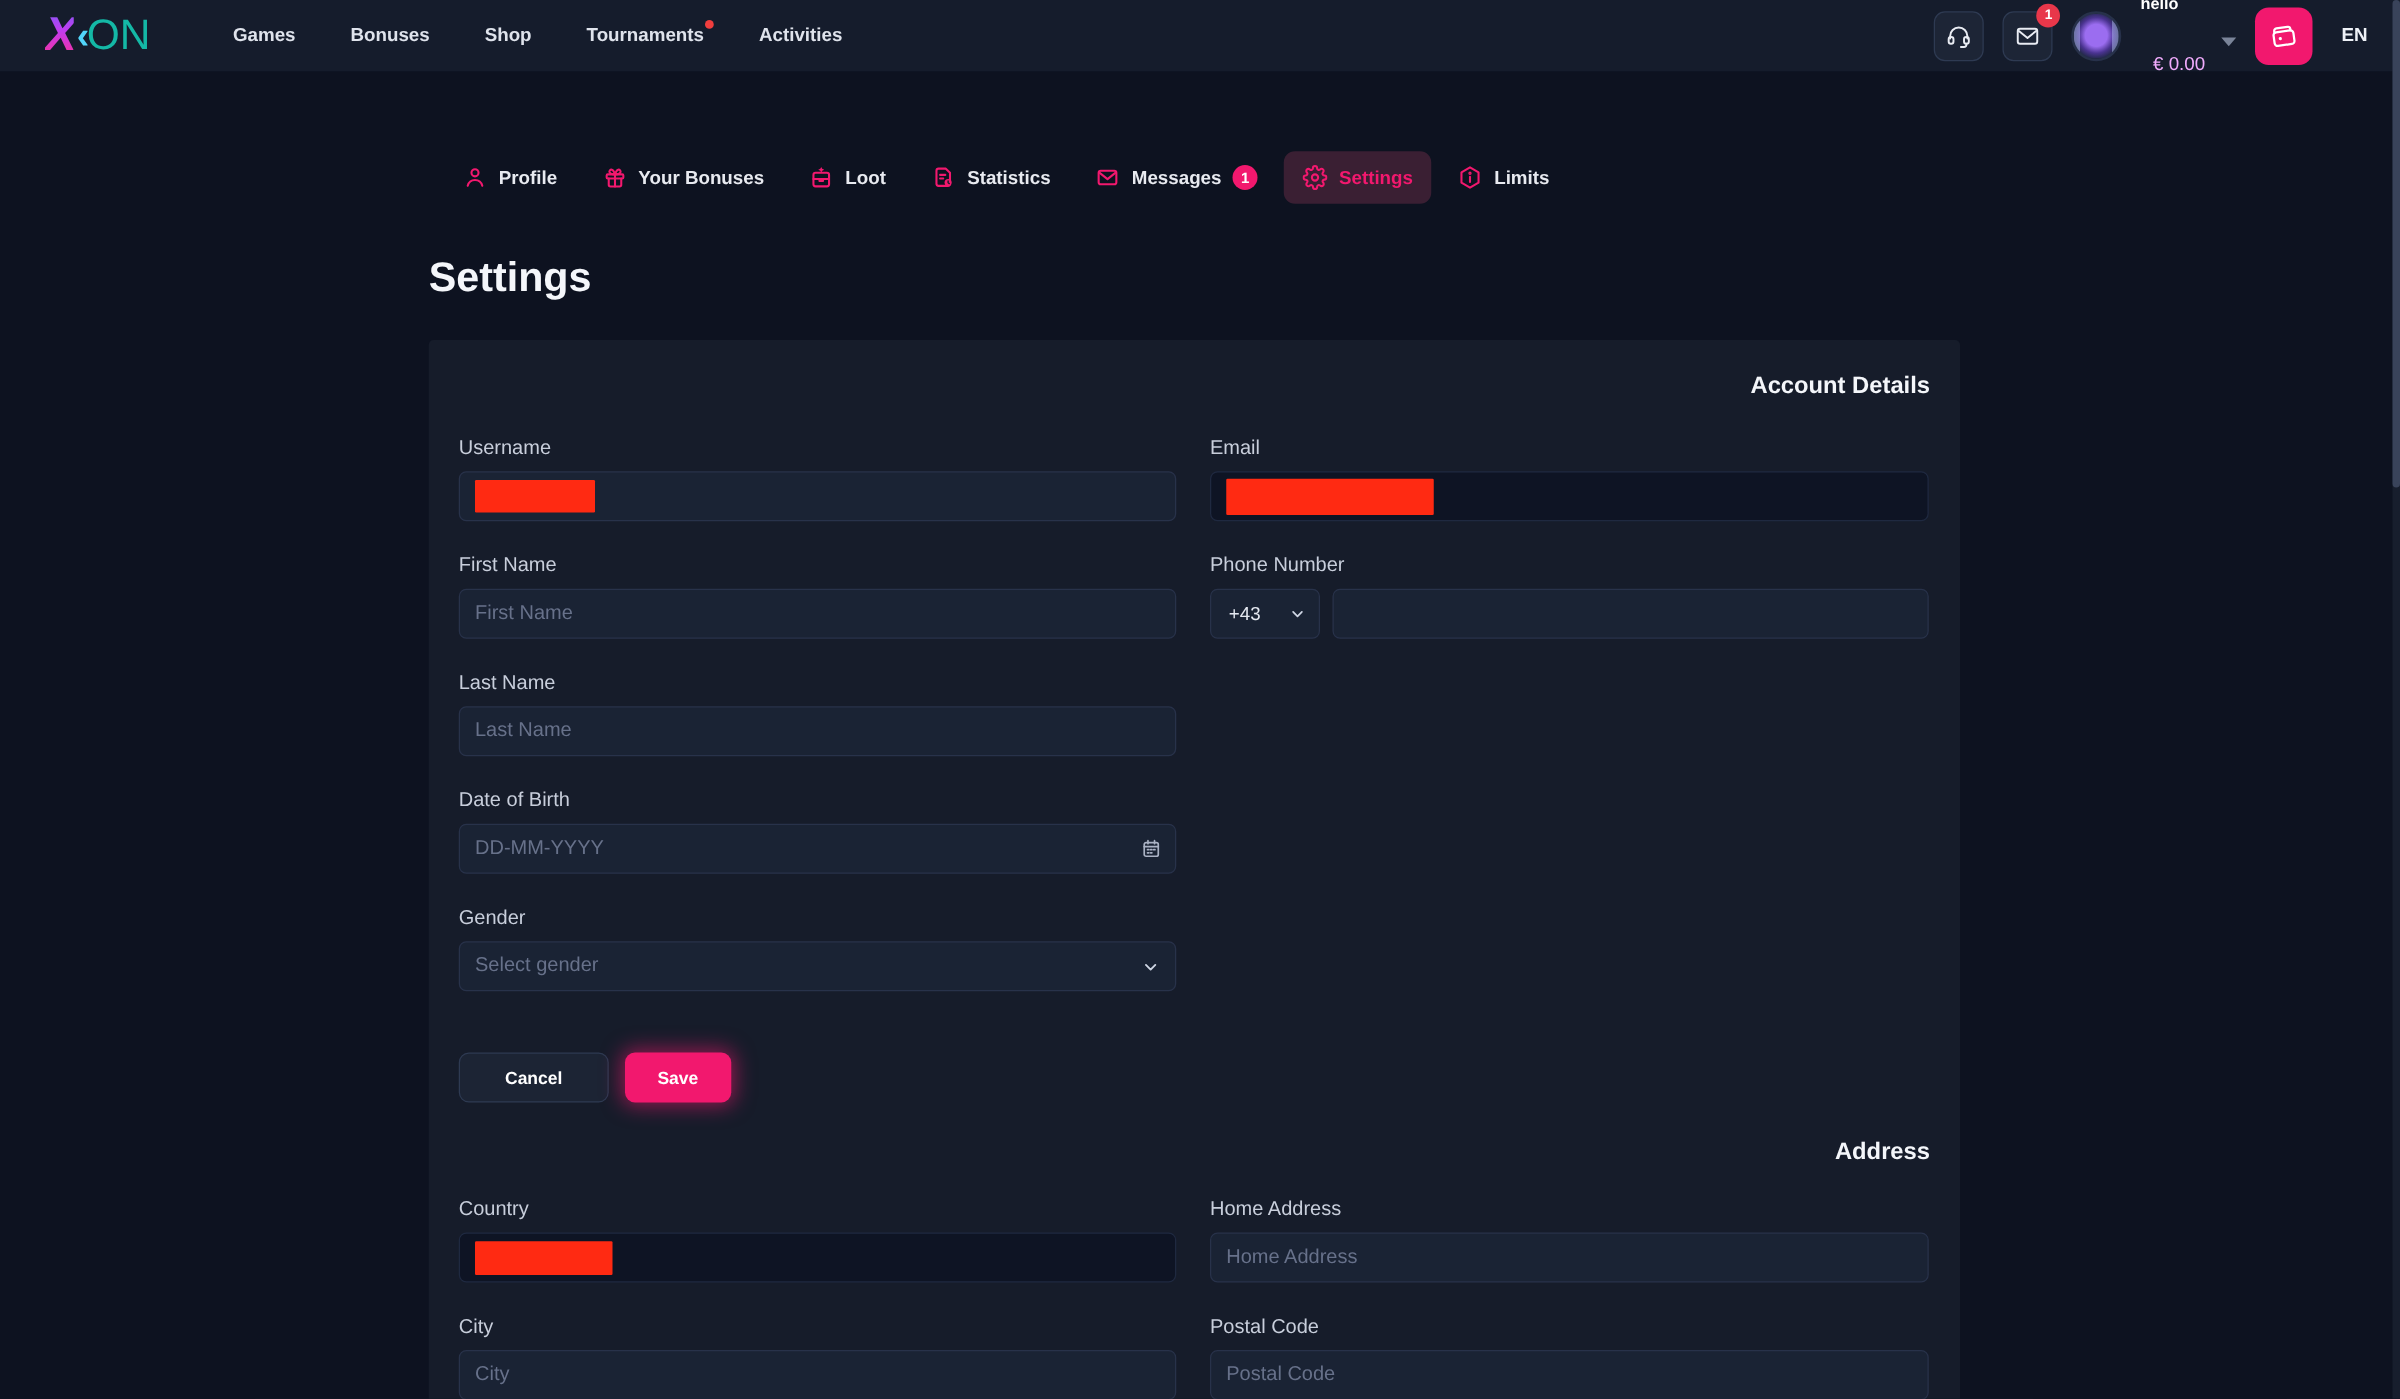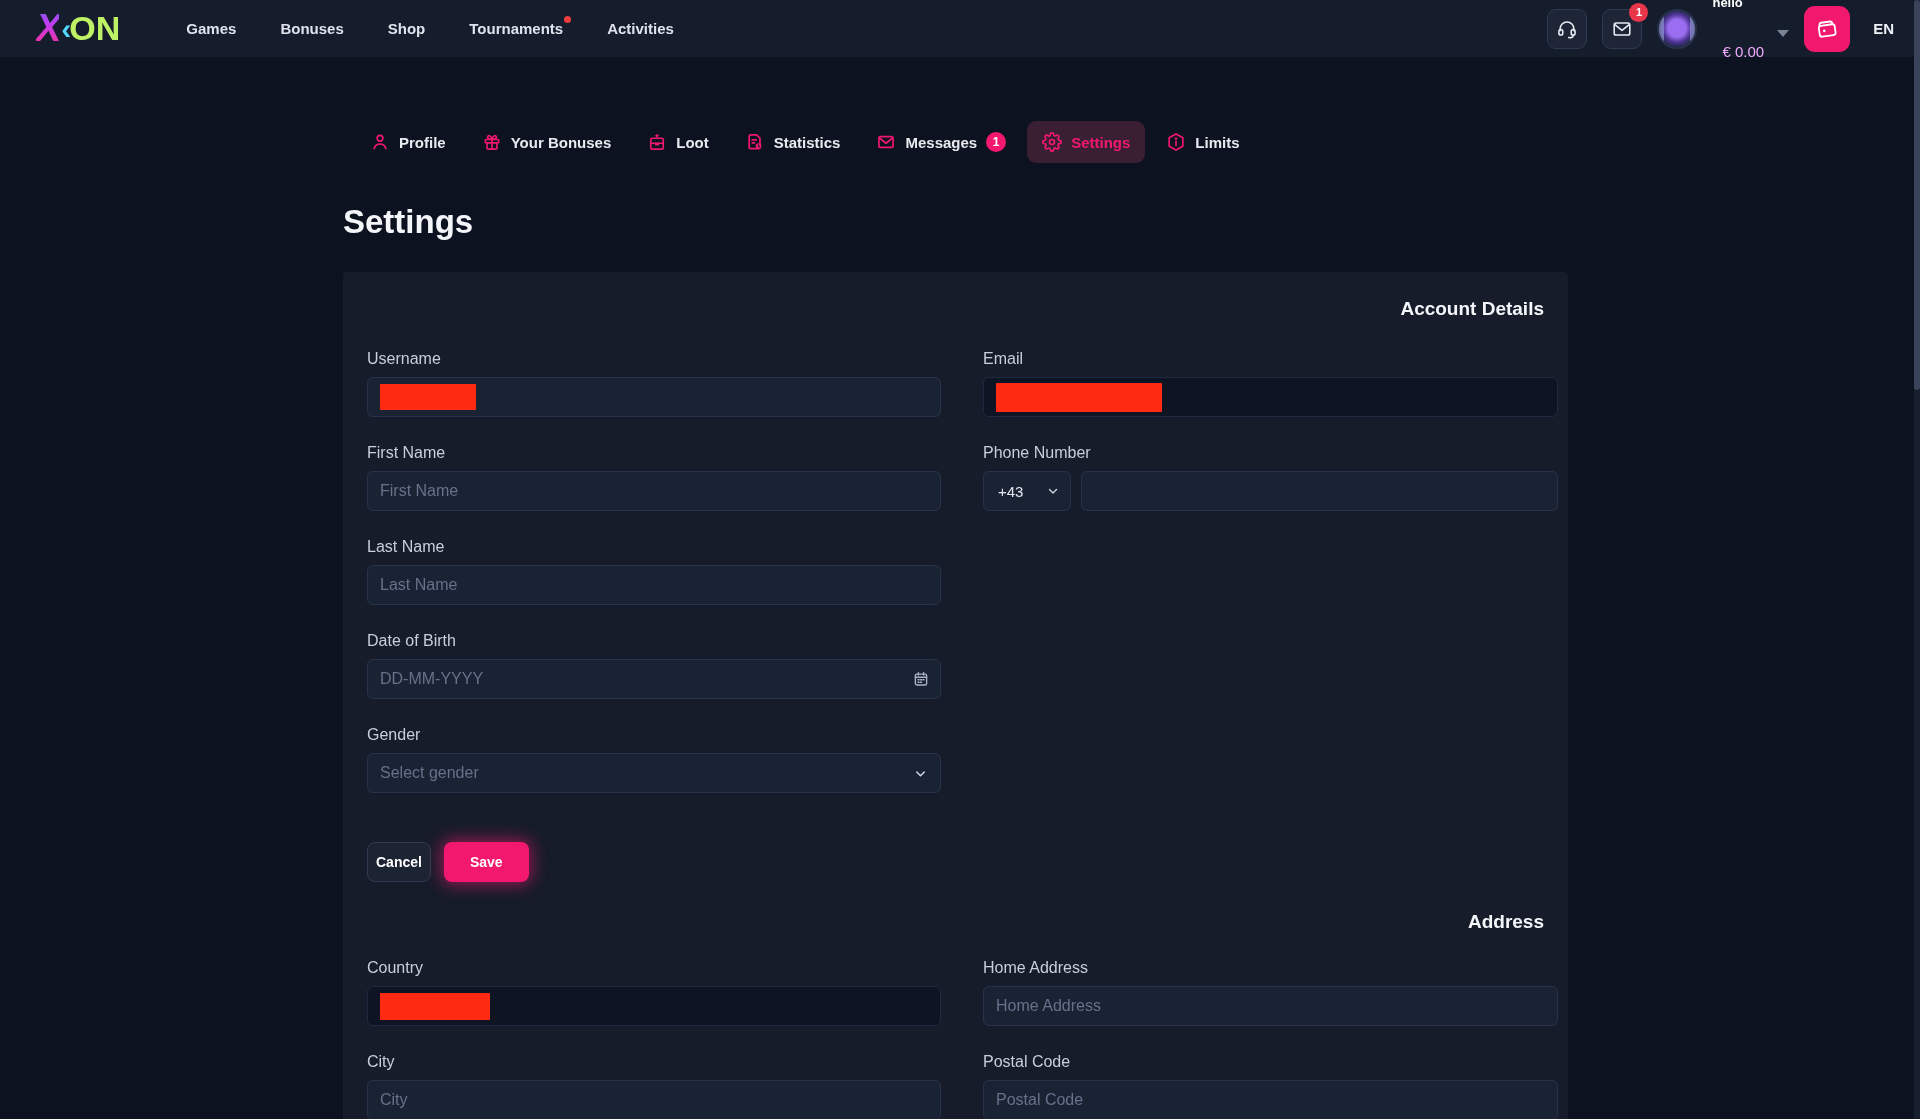--- a/index.html
+++ b/index.html
@@ -18,21 +18,21 @@
     padding:0 26px 0 36px;
   }
   .logo { display:flex; align-items:center; cursor:pointer; user-select:none; }
   .logo-x {
     font-size:38px; font-weight:900; font-style:italic; letter-spacing:-2px;
     background:linear-gradient(180deg,#7d5cf5 0%,#c13cf0 40%,#ff2d8a 100%);
     -webkit-background-clip:text; background-clip:text; color:transparent;
     text-shadow:none;
   }
   .logo-arrow { font-size:30px; font-weight:900; color:#52d5fa; margin:0 -2px 0 2px; }
-  .logo-on { font-size:34px; font-weight:700; letter-spacing:0px; color:#bef264; }
+  .logo-on { font-size:34px; font-weight:400; letter-spacing:0px; color:#14b8a6; }
   .nav-links { display:flex; align-items:center; gap:44px; margin-left:66px; }
   .nav-link { font-size:15px; font-weight:700; color:#dfe3ec; cursor:pointer; position:relative; }
   .nav-dot { position:absolute; top:-4px; right:-8px; width:7px; height:7px; border-radius:50%; background:#f03e3e; }
   .nav-right { margin-left:auto; display:flex; align-items:center; gap:15px; }
   .icon-btn {
     width:40px; height:40px; border-radius:9px;
     background:#1d2536; border:1px solid #2e3a52;
     display:flex; align-items:center; justify-content:center;
     color:#e9ecf3; cursor:pointer; position:relative;
   }
@@ -84,21 +84,21 @@
   .page-title {
     position:absolute; left:343px; top:203px;
     font-size:33px; font-weight:700; color:#f4f6fa;
   }
   .card {
     position:absolute; left:343px; top:272px; width:1225px; height:1020px;
     background:#161c2a; border-radius:4px;
     padding:26px 24px;
   }
   .section-title { font-size:19px; font-weight:700; color:#f4f6fa; margin-bottom:30px;text-align:right; }
-  .form-grid { display:grid; grid-template-columns:574px 575px; column-gap:42px; }
+  .form-grid { display:grid; grid-template-columns:574px 575px; column-gap:27px; }
   .field { margin-bottom:27px; }
   .field-label { display:block; font-size:16px; color:#c8cedb; margin-bottom:9px; }
   .input, .fake-input {
     width:100%; height:40px; border-radius:6px;
     background:#1a2334; border:1px solid #28324a;
     padding:0 12px; font-size:16px; color:#dfe3ec;
     font-family:"Liberation Sans", sans-serif;
     outline:none; display:block;
   }
   .input::placeholder { color:#67718a; opacity:1; }
@@ -117,21 +117,21 @@
     display:flex; align-items:center; justify-content:space-between;
     padding:0 10px 0 14px; font-size:15px; color:#e4e8f0; cursor:pointer;
   }
   .phone-code .chev { color:#cfd6e4; display:flex; }
   .select-placeholder { color:#67718a; font-size:16px; }
   .btn-row { display:flex; gap:13px; margin-top:22px; margin-bottom:29px; }
   .btn {
     height:40px; border-radius:8px; border:none; cursor:pointer;
     font-size:14px; font-weight:700; color:#fff;
     font-family:"Liberation Sans", sans-serif;
-    padding:0 8px;
+    padding:0 36px;
   }
   .btn-cancel { background:#1c2434; border:1px solid #2e3a52; }
   .btn-save { background:#f2186e; box-shadow:0 0 16px 3px rgba(242,24,110,.55); padding:0 26px; }
 
   
   .scrollbar-track { position:absolute; right:0; top:0; width:6px; height:1119px; background:#171e2d; }
   .scrollbar-thumb { position:absolute; right:0; top:0; width:6px; height:390px; border-radius:3px; background:#39435a; cursor:pointer; }
 
   svg { display:block; }
 </style>

